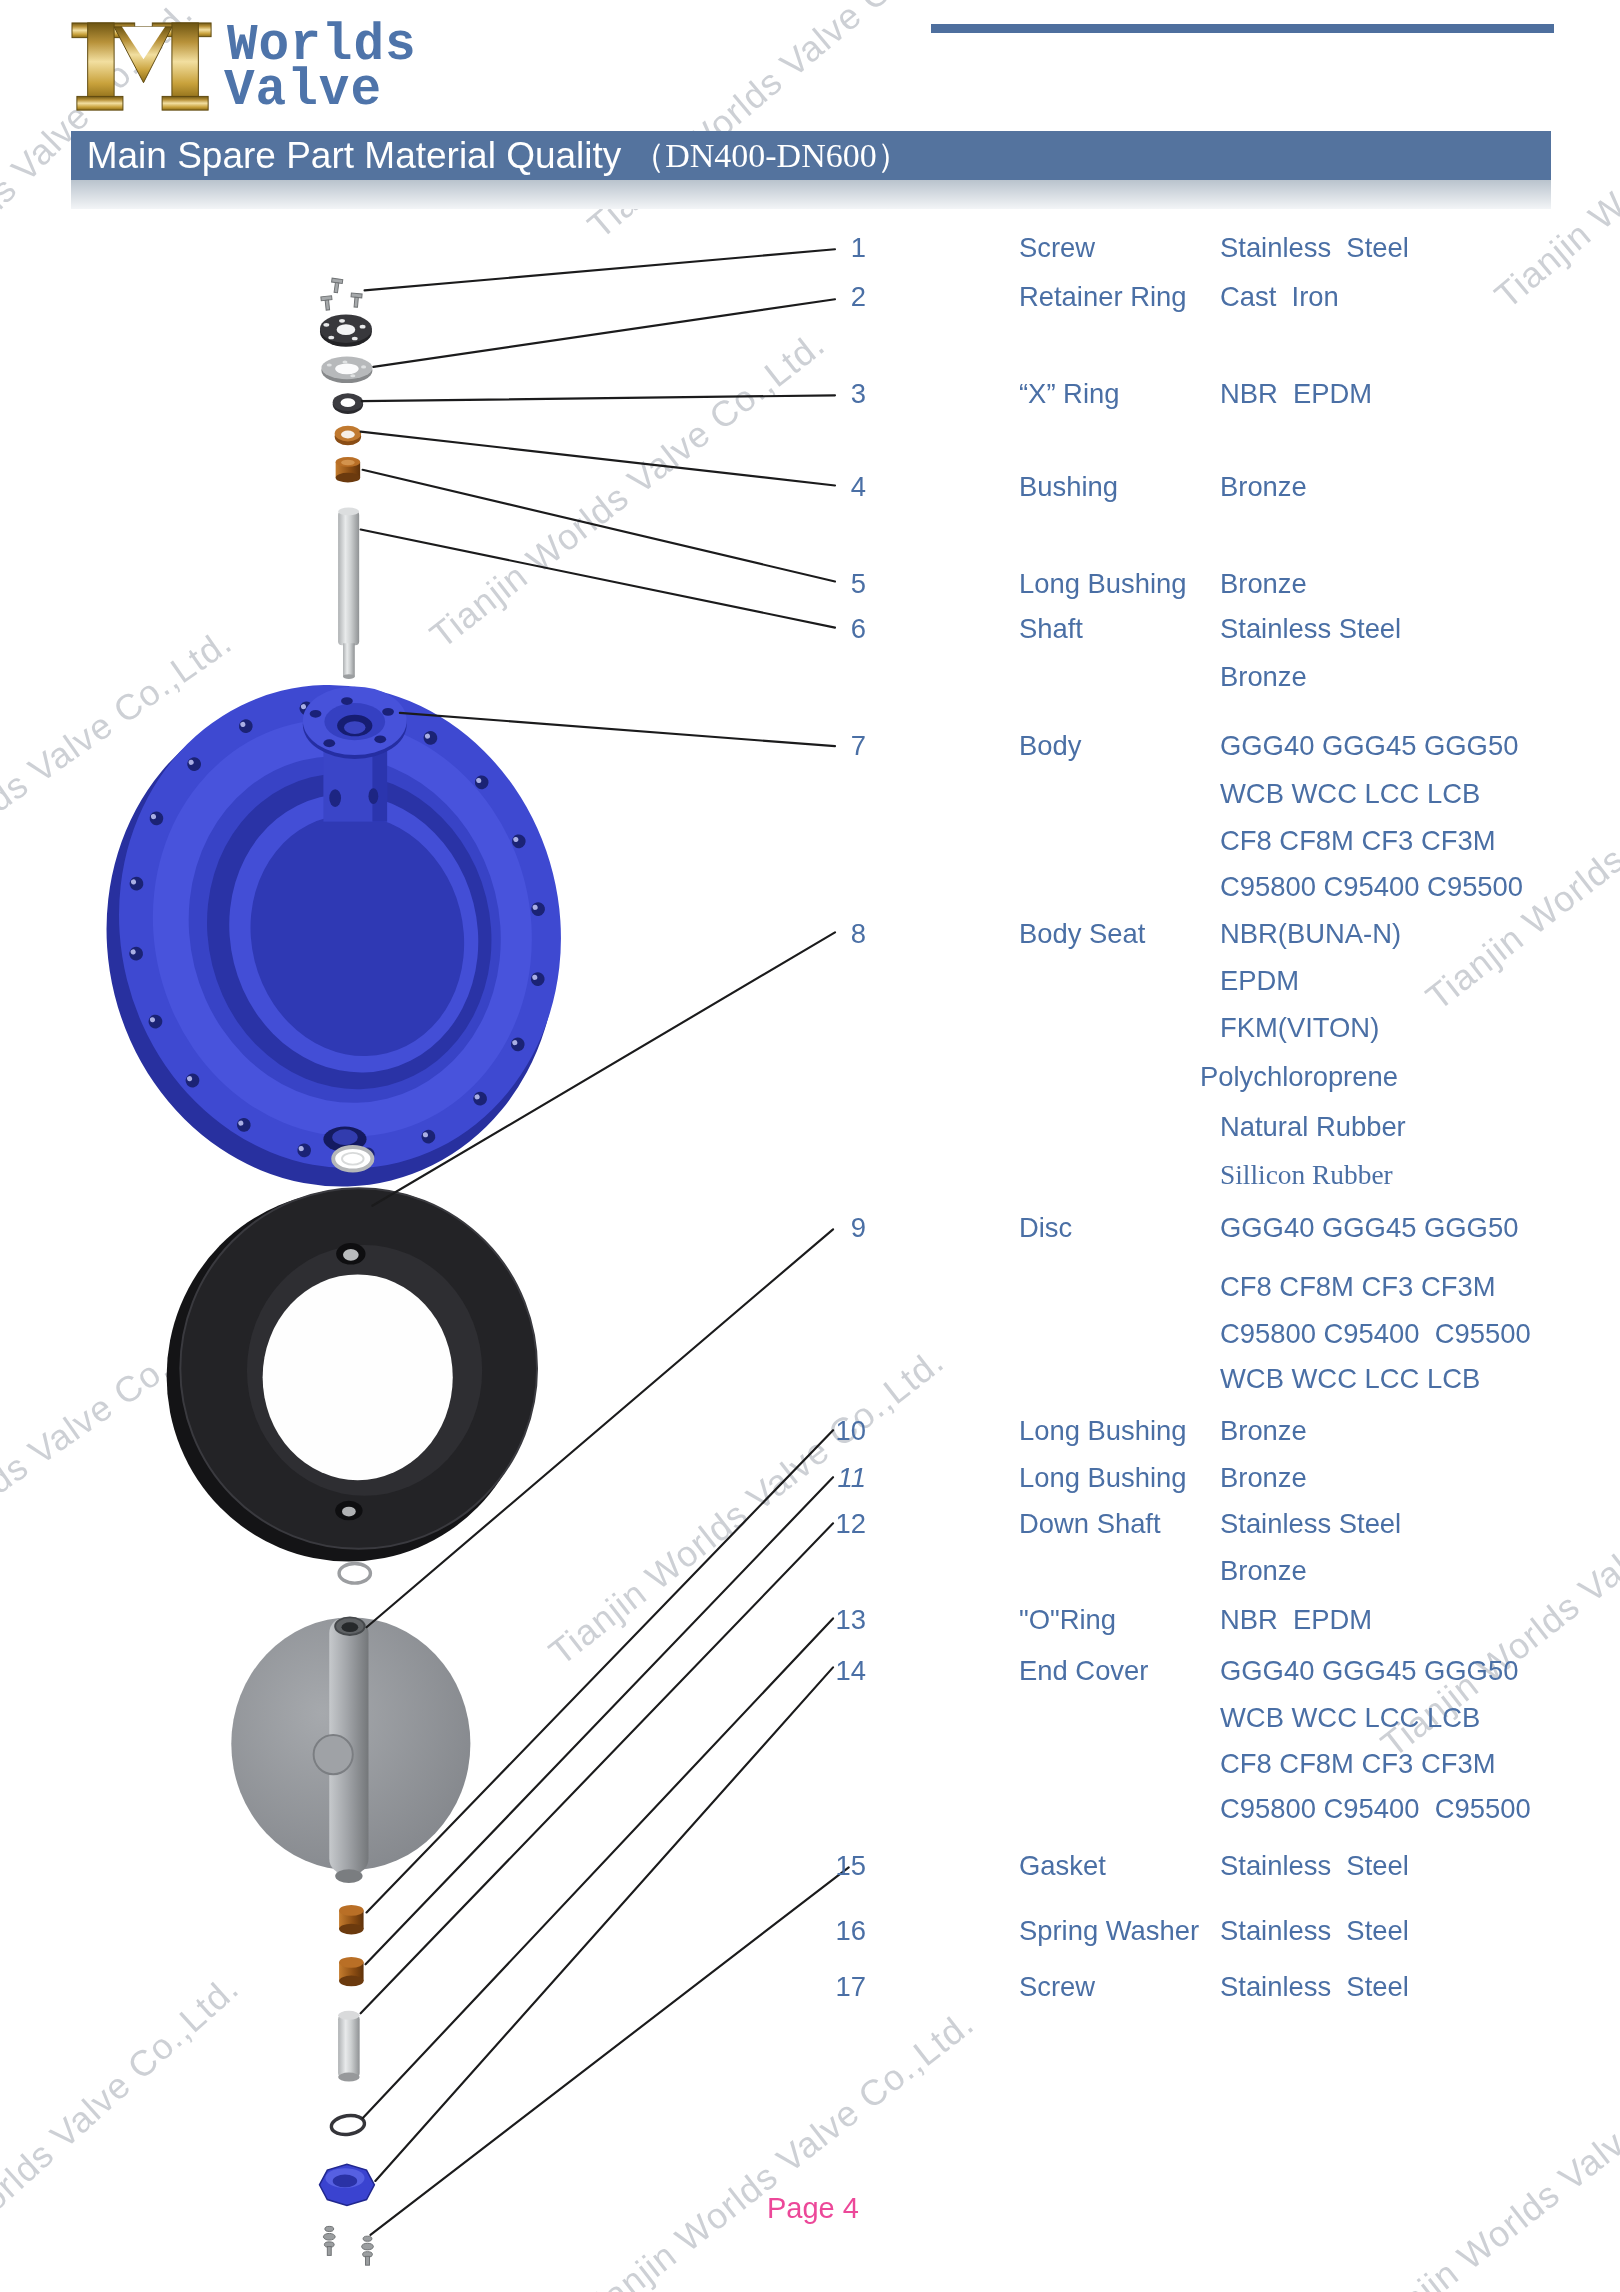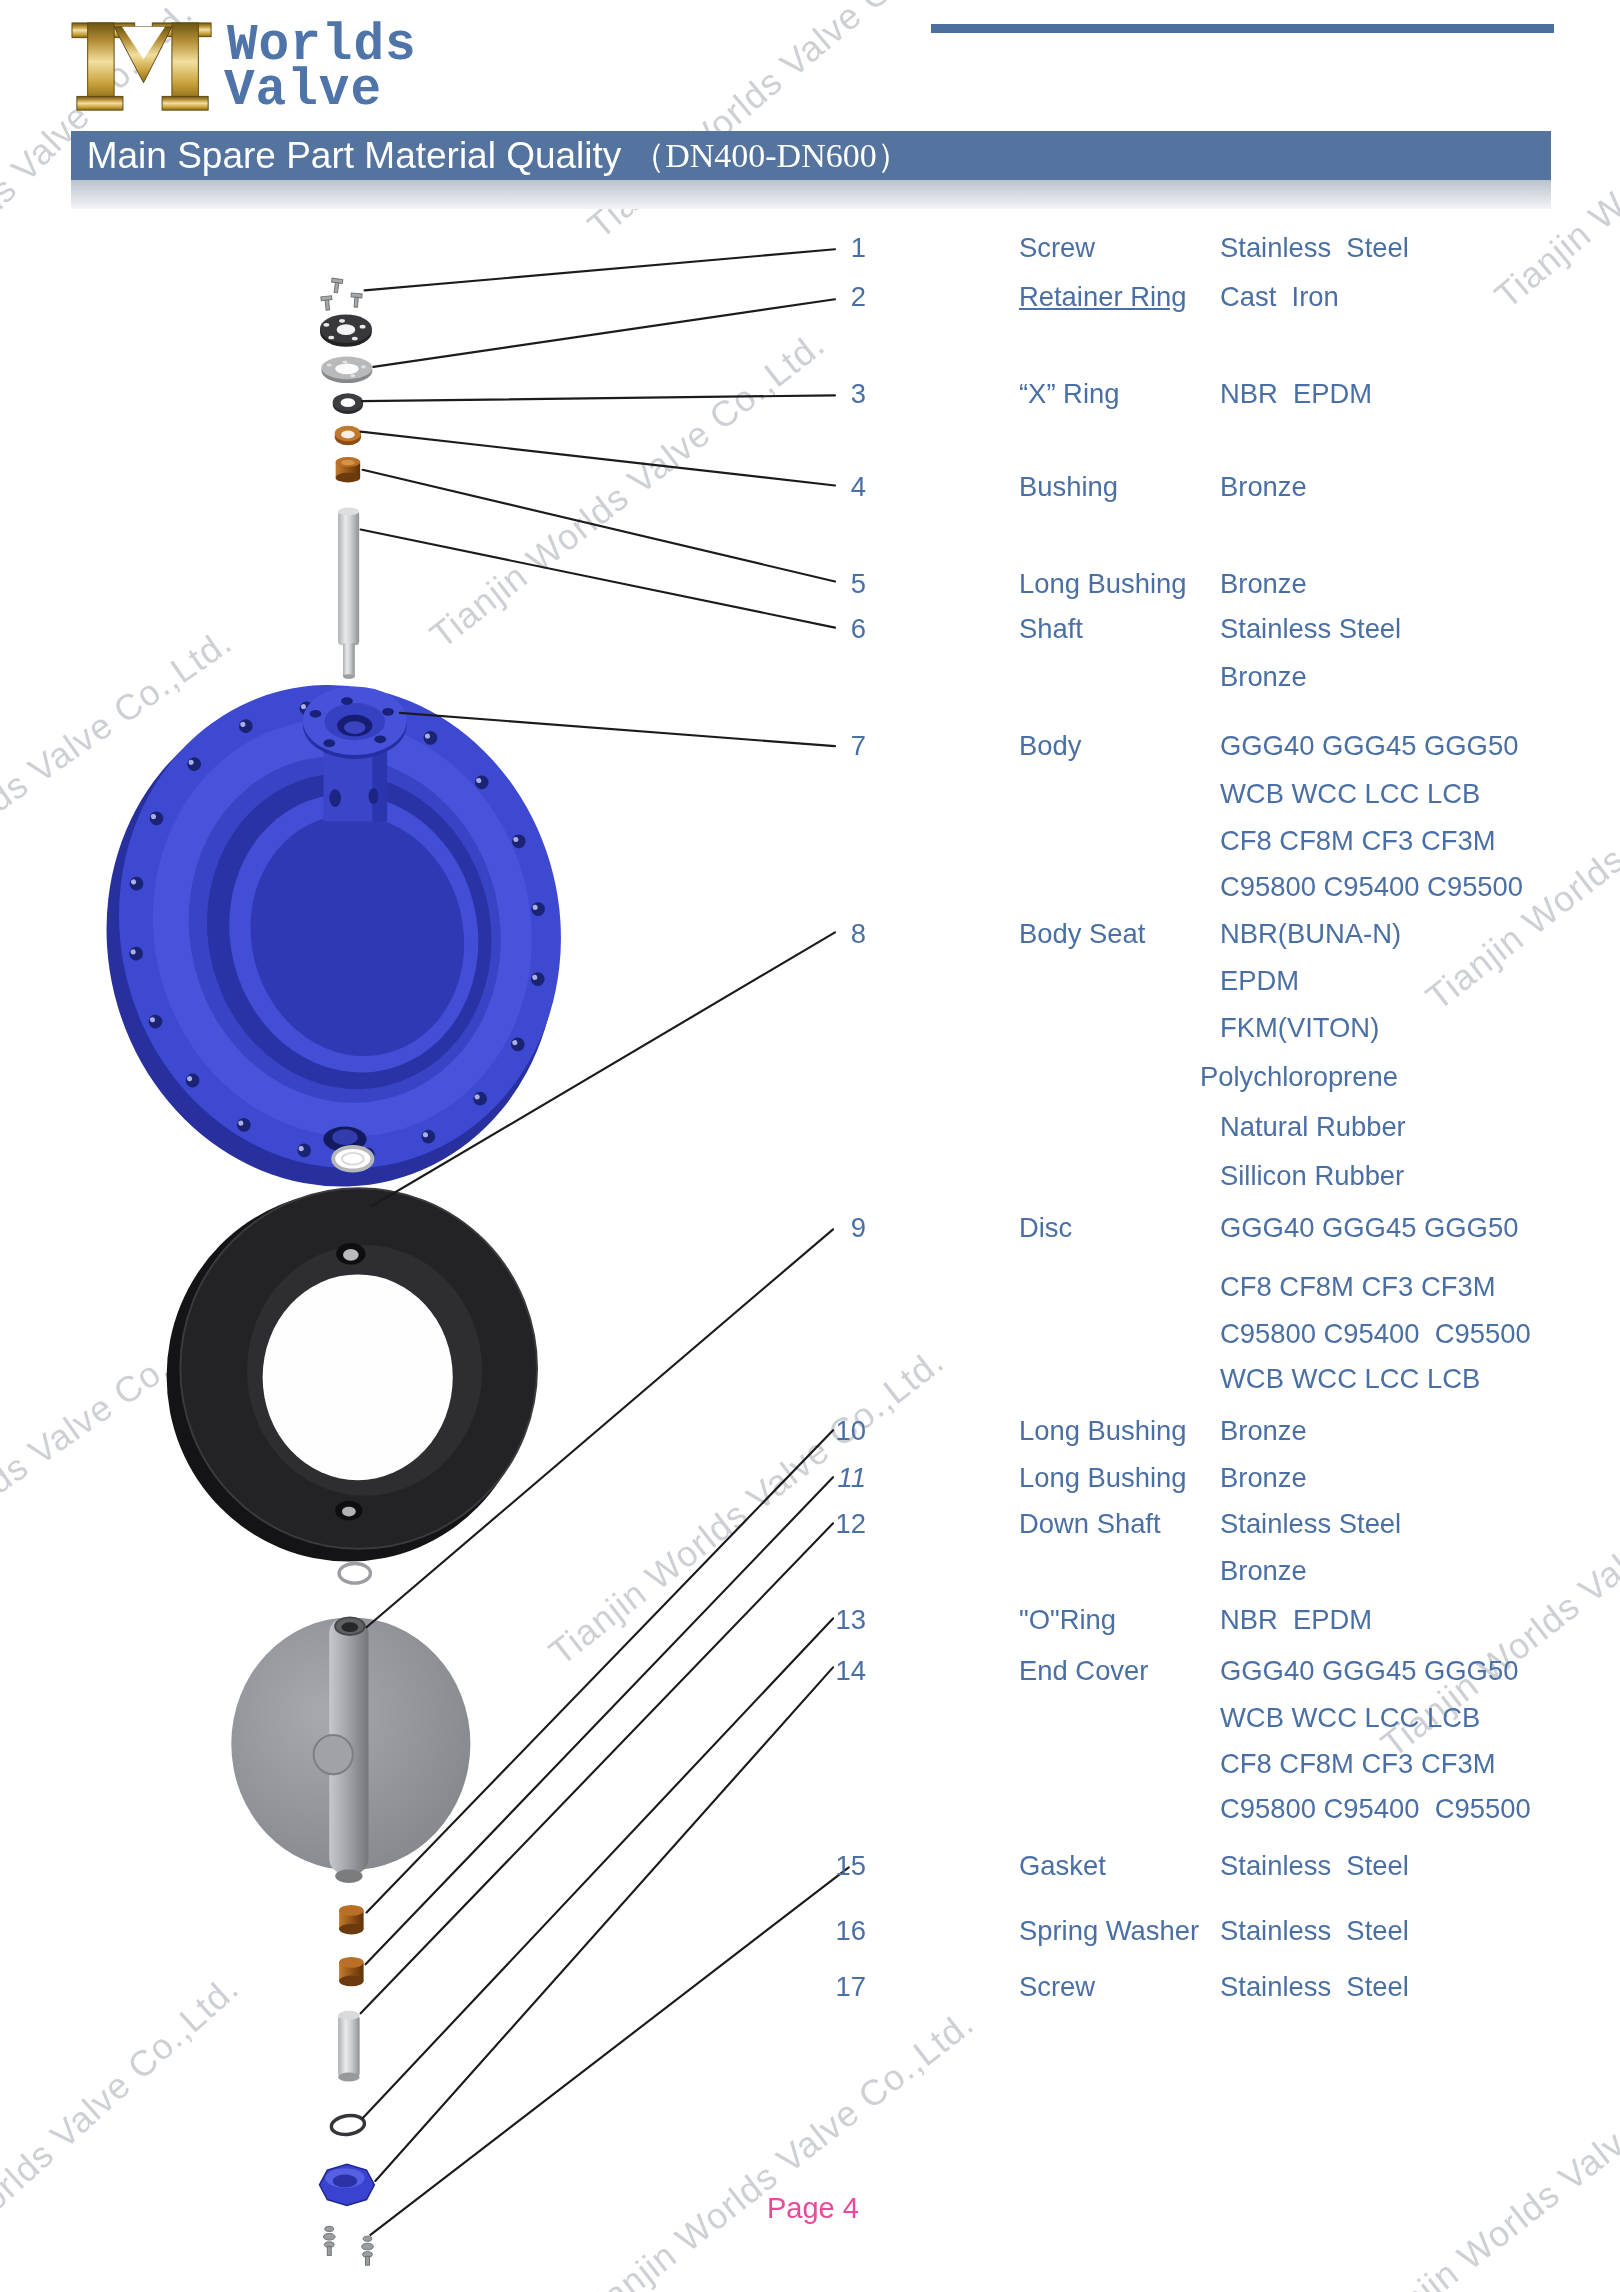--- a/index.html
+++ b/index.html
@@ -319,21 +319,21 @@
       <line x1="370" y1="2161" x2="850" y2="1651" stroke="#1b1b1c" stroke-width="2.2" stroke-linecap="round"></line>
       <line x1="383" y1="2225" x2="850" y2="1701" stroke="#1b1b1c" stroke-width="2.2" stroke-linecap="round"></line>
       <line x1="378" y1="2280" x2="866" y2="1905" stroke="#1b1b1c" stroke-width="2.2" stroke-linecap="round"></line>
     </svg>
 
   <div id="parts-table">
       <div class="tbl num" style="left: 788px; top: 232px;">1</div>
       <div class="tbl" style="left: 1019px; top: 232px;">Screw</div>
       <div class="tbl" style="left: 1220px; top: 232px;">Stainless  Steel</div>
       <div class="tbl num" style="left: 788px; top: 281px;">2</div>
-      <div class="tbl" style="left: 1019px; top: 281px; text-decoration: underline;">Retainer Ring</div>
+      <div class="tbl" style="left: 1019px; top: 281px;">Retainer Ring</div>
       <div class="tbl" style="left: 1220px; top: 281px;">Cast  Iron</div>
       <div class="tbl num" style="left: 788px; top: 378px;">3</div>
       <div class="tbl" style="left: 1019px; top: 378px;">“X” Ring</div>
       <div class="tbl" style="left: 1220px; top: 378px;">NBR  EPDM</div>
       <div class="tbl num" style="left: 788px; top: 471px;">4</div>
       <div class="tbl" style="left: 1019px; top: 471px;">Bushing</div>
       <div class="tbl" style="left: 1220px; top: 471px;">Bronze</div>
       <div class="tbl num" style="left: 788px; top: 568px;">5</div>
       <div class="tbl" style="left: 1019px; top: 568px;">Long Bushing</div>
       <div class="tbl" style="left: 1220px; top: 568px;">Bronze</div>
@@ -347,21 +347,21 @@
       <div class="tbl" style="left: 1220px; top: 778px;">WCB WCC LCC LCB</div>
       <div class="tbl" style="left: 1220px; top: 825px;">CF8 CF8M CF3 CF3M</div>
       <div class="tbl" style="left: 1220px; top: 871px;">C95800 C95400 C95500</div>
       <div class="tbl num" style="left: 788px; top: 918px;">8</div>
       <div class="tbl" style="left: 1019px; top: 918px;">Body Seat</div>
       <div class="tbl" style="left: 1220px; top: 918px;">NBR(BUNA-N)</div>
       <div class="tbl" style="left: 1220px; top: 965px;">EPDM</div>
       <div class="tbl" style="left: 1220px; top: 1012px;">FKM(VITON)</div>
       <div class="tbl" style="left: 1200px; top: 1061px;">Polychloroprene</div>
       <div class="tbl" style="left: 1220px; top: 1111px;">Natural Rubber</div>
-      <div class="tbl" style="left: 1220px; top: 1160px;">Sillicon Rubber</div>
+      <div class="tbl" style="left: 1220px; top: 1160px; font-family: Liberation Serif, serif;">Sillicon Rubber</div>
       <div class="tbl num" style="left: 788px; top: 1212px;">9</div>
       <div class="tbl" style="left: 1019px; top: 1212px;">Disc</div>
       <div class="tbl" style="left: 1220px; top: 1212px;">GGG40 GGG45 GGG50</div>
       <div class="tbl" style="left: 1220px; top: 1271px;">CF8 CF8M CF3 CF3M</div>
       <div class="tbl" style="left: 1220px; top: 1318px;">C95800 C95400  C95500</div>
       <div class="tbl" style="left: 1220px; top: 1363px;">WCB WCC LCC LCB</div>
       <div class="tbl num" style="left: 788px; top: 1415px;">10</div>
       <div class="tbl" style="left: 1019px; top: 1415px;">Long Bushing</div>
       <div class="tbl" style="left: 1220px; top: 1415px;">Bronze</div>
       <div class="tbl num" style="left: 788px; top: 1462px; font-style: italic;">11</div>

